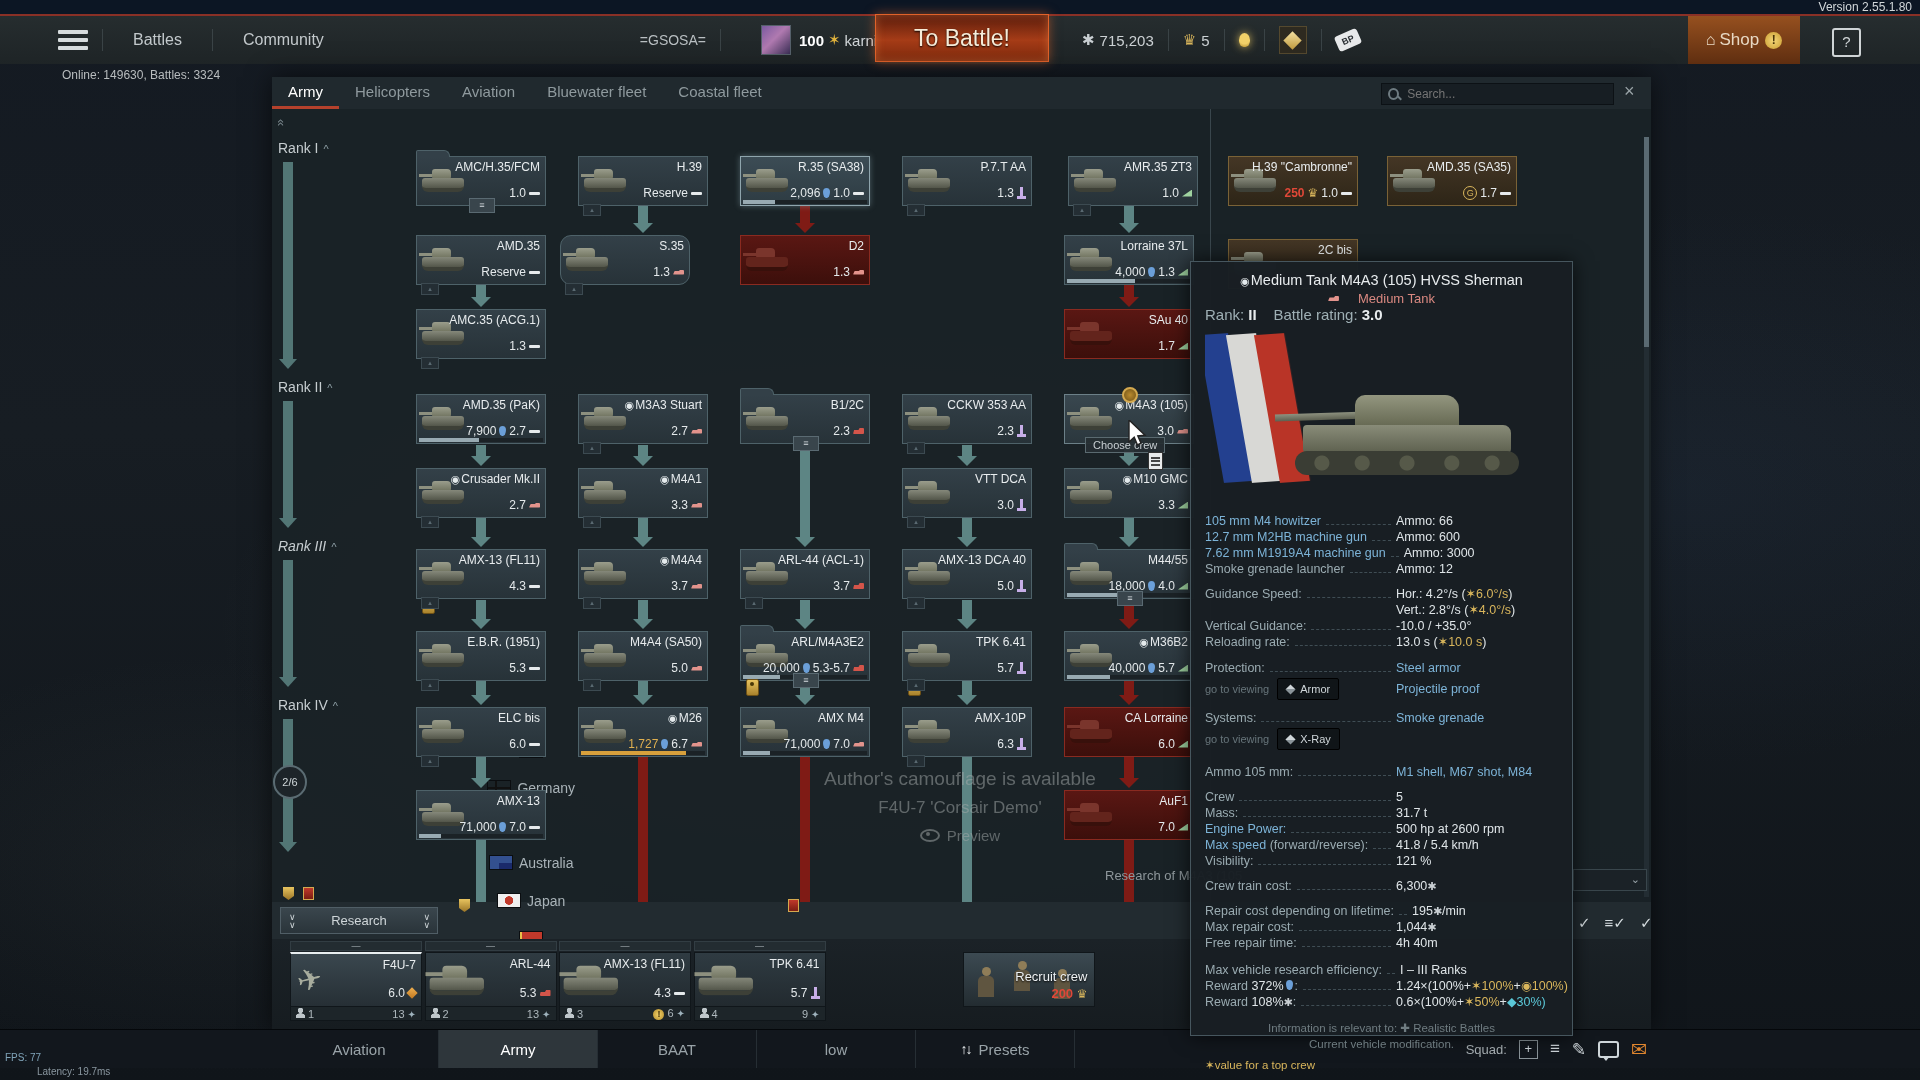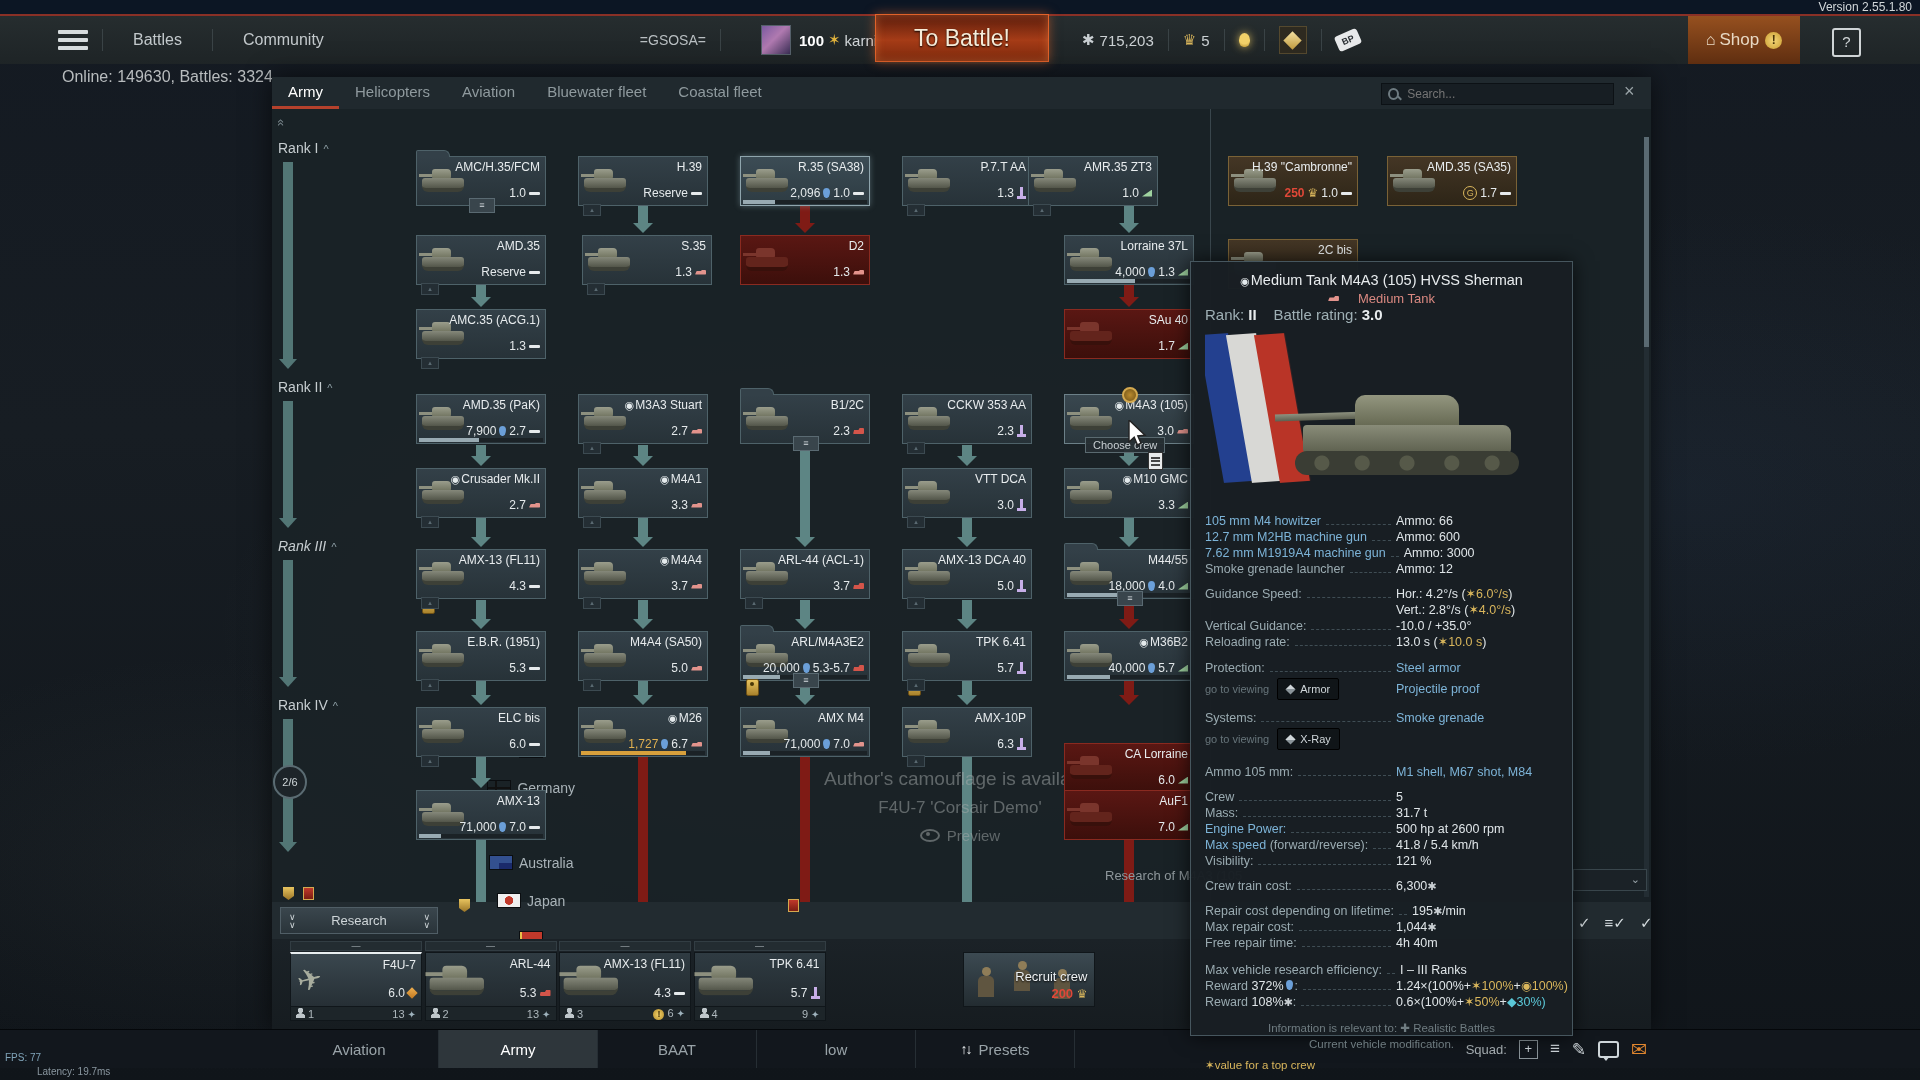--- a/index.html
+++ b/index.html
@@ -44,21 +44,21 @@
   .bp-tag{width:24px;height:16px;transform:rotate(-24deg);background:#e7e9ea;border-radius:3px;
         display:flex;align-items:center;justify-content:center;font-size:9px;font-weight:bold;color:#2a2f33;}
   #shopbtn{position:absolute;left:1688px;top:0;width:112px;height:48px;
         background:linear-gradient(#96501f,#5f2e10);display:flex;align-items:center;justify-content:center;cursor:pointer;}
   .cart{color:#e8d9c4;font-size:16px;margin-right:4px;}
   #shopbtn .lbl{font-size:17px;color:#e8d9c4;}
   .warn-badge{width:17px;height:17px;border-radius:50%;background:radial-gradient(#f4d779,#c99b2e);
         color:#4a3408;font-size:12px;font-weight:bold;text-align:center;line-height:17px;margin-left:6px;}
   #helpbtn{position:absolute;left:1832px;top:12px;width:25px;height:25px;border:2px solid #cfd4d6;
         border-radius:3px;color:#cfd4d6;font-size:15px;text-align:center;line-height:23px;cursor:pointer;}
-  #online{position:absolute;left:62px;top:68px;font-size:16px;color:#b8bcbe;}
+  #online{position:absolute;left:62px;top:68px;font-size:12px;color:#b8bcbe;}
   
   #win{position:absolute;left:272px;top:77px;width:1379px;height:952px;
        background:rgba(26,34,39,.96);box-shadow:0 0 24px rgba(0,0,0,.6);}
   #tabrow{position:absolute;left:0;top:0;width:100%;height:32px;background:#20292e;display:flex;}
   .wtab{font-size:15px;color:#8f9a9e;padding:6px 16px 4px;cursor:pointer;}
   .wtab.active{color:#fff;border-bottom:3px solid #b5412c;}
   #search{position:absolute;left:1109px;top:6px;width:233px;height:22px;background:#171e23;
        border:1px solid #0c1115;display:flex;align-items:center;padding:0 6px;box-sizing:border-box;}
   .mag{width:8px;height:8px;border:2px solid #6e7b81;border-radius:50%;position:relative;margin-right:6px;}
   .mag::after{content:"";position:absolute;left:7px;top:7px;width:5px;height:2px;background:#6e7b81;transform:rotate(45deg);}
@@ -548,21 +548,21 @@
         <div class="gun"></div>
         <div class="tur"></div>
         <div class="hull"></div>
       </div>
       <div class="vname">P.7.T AA</div>
       <div class="vprice">
         <span>1.3</span>
         <span class="cls aa"></span>
       </div>
     </div>
-    <div class="cell has-tab" style="left: 1028px; top: 156px; text-decoration: underline;">
+    <div class="cell has-tab" style="left: 1068px; top: 156px; text-decoration: underline;">
       <div class="thumb">
         <div class="gun"></div>
         <div class="tur"></div>
         <div class="hull"></div>
       </div>
       <div class="vname">AMR.35 ZT3</div>
       <div class="vprice">
         <span>1.0</span>
         <span class="cls td"></span>
       </div>
@@ -572,21 +572,21 @@
         <div class="gun"></div>
         <div class="tur"></div>
         <div class="hull"></div>
       </div>
       <div class="vname">AMD.35</div>
       <div class="vprice">
         <span>Reserve</span>
         <span class="cls light"></span>
       </div>
     </div>
-    <div class="cell has-tab" style="left: 582px; top: 235px;">
+    <div class="cell has-tab" style="left: 560px; top: 235px; border-radius: 11px;">
       <div class="thumb">
         <div class="gun"></div>
         <div class="tur"></div>
         <div class="hull"></div>
       </div>
       <div class="vname">S.35</div>
       <div class="vprice">
         <span>1.3</span>
         <span class="cls medium"></span>
       </div>
@@ -950,21 +950,21 @@
         <div class="gun"></div>
         <div class="tur"></div>
         <div class="hull"></div>
       </div>
       <div class="vname">AMX-10P</div>
       <div class="vprice">
         <span>6.3</span>
         <span class="cls aa"></span>
       </div>
     </div>
-    <div class="cell red" style="left: 1064px; top: 743px; text-decoration: underline;">
+    <div class="cell red" style="left: 1064px; top: 707px; text-decoration: underline;">
       <div class="thumb">
         <div class="gun"></div>
         <div class="tur"></div>
         <div class="hull"></div>
       </div>
       <div class="vname">CA Lorraine</div>
       <div class="vprice">
         <span>6.0</span>
         <span class="cls td"></span>
       </div>

